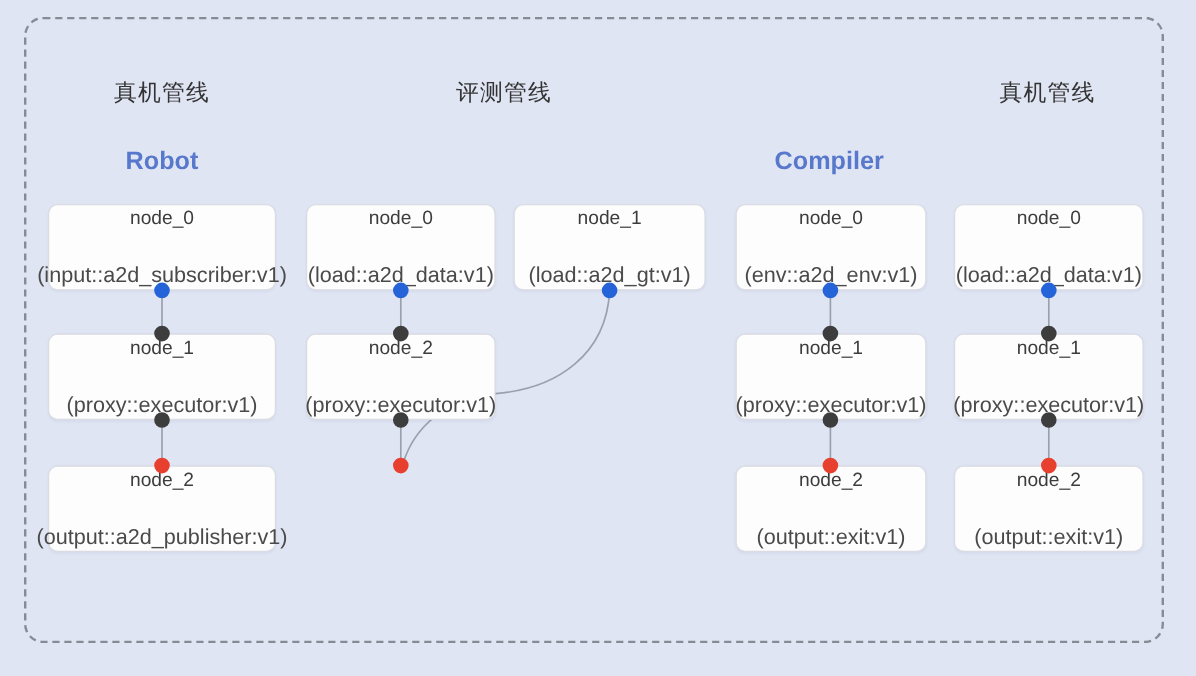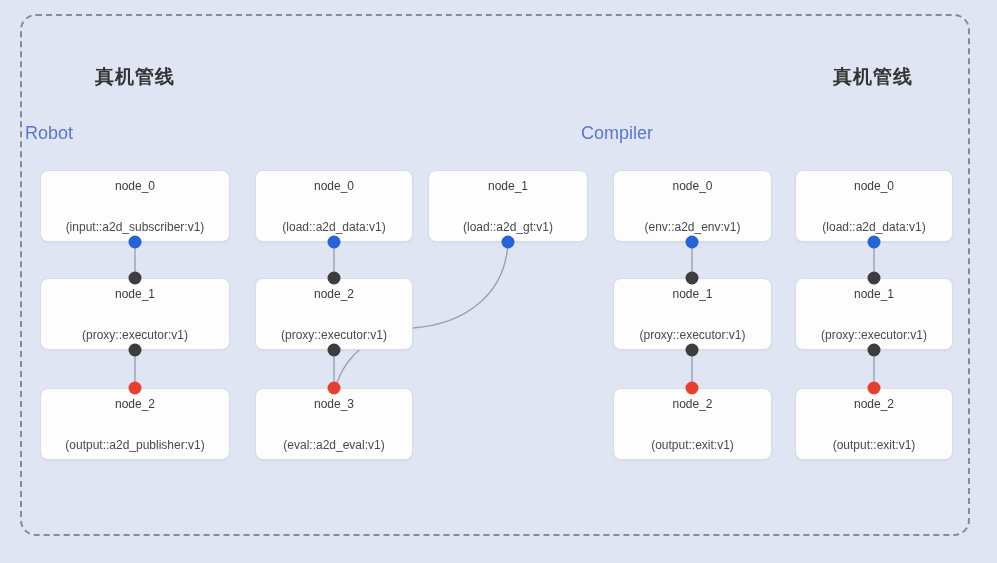--- a/index.html
+++ b/index.html
@@ -46,57 +46,57 @@
     fill:none;
     stroke:var(--edge);
     stroke-width:1.4;
   }
   .cn-title{
     position:absolute;
     top:64px;
     width:220px;
     text-align:center;
     font-size:19px;
-    font-weight:700;
+    font-weight:400;
     color:var(--title-text);
     z-index:2;
     letter-spacing:1px;
   }
   .en-subtitle{
     position:absolute;
     top:123px;
     width:220px;
-    text-align:left;
-    font-size:18px;
-    font-weight:400;
+    text-align:center;
+    font-size:21px;
+    font-weight:700;
     color:var(--subtitle-text);
     z-index:2;
   }
   .node{
     position:absolute;
     height:72px;
     background:var(--node-bg);
     border:1px solid var(--node-border);
     border-radius:8px;
     box-sizing:border-box;
     display:flex;
     flex-direction:column;
     align-items:center;
     justify-content:center;
     gap:5px;
     z-index:2;
     box-shadow:0 1px 2px rgba(40,50,90,0.05);
   }
   .node-name{
-    font-size:12px;
+    font-size:16px;
     color:var(--node-name-text);
     line-height:1;
   }
   .node-type{
-    font-size:12px;
+    font-size:18px;
     color:var(--node-type-text);
     line-height:1;
     margin-top:24px;
   }
   .dot{
     position:absolute;
     width:13px;height:13px;
     border-radius:50%;
     transform:translate(-50%,-50%);
     z-index:3;
@@ -118,20 +118,21 @@
     <path d="M334 242 L334 278"></path>
     <path d="M334 350 L334 388"></path>
     <path d="M508 243 C505 295 465 324 413 328 C372 332 345 356 336 386"></path>
     <path d="M692 242 L692 278"></path>
     <path d="M692 350 L692 388"></path>
     <path d="M874 242 L874 278"></path>
     <path d="M874 350 L874 388"></path>
   </svg>
 
   <div class="cn-title" style="left:25px">真机管线</div>
+  <div class="cn-title" style="left:310px">评测管线</div>
   <div class="cn-title" style="left:763px">真机管线</div>
 
   <div class="en-subtitle" style="left:25px">Robot</div>
   <div class="en-subtitle" style="left:581px">Compiler</div>
 
   <div class="node" style="left:40px;top:170px;width:190px">
     <div class="node-name">node_0</div>
     <div class="node-type">(input::a2d_subscriber:v1)</div>
   </div>
   <div class="node" style="left:40px;top:278px;width:190px">
@@ -147,24 +148,20 @@
     <div class="node-name">node_0</div>
     <div class="node-type">(load::a2d_data:v1)</div>
   </div>
   <div class="node" style="left:428px;top:170px;width:160px">
     <div class="node-name">node_1</div>
     <div class="node-type">(load::a2d_gt:v1)</div>
   </div>
   <div class="node" style="left:255px;top:278px;width:158px">
     <div class="node-name">node_2</div>
     <div class="node-type">(proxy::executor:v1)</div>
-  </div>
-  <div class="node" style="left:255px;top:388px;width:158px">
-    <div class="node-name">node_3</div>
-    <div class="node-type">(eval::a2d_eval:v1)</div>
   </div>
 
   <div class="node" style="left:613px;top:170px;width:159px">
     <div class="node-name">node_0</div>
     <div class="node-type">(env::a2d_env:v1)</div>
   </div>
   <div class="node" style="left:613px;top:278px;width:159px">
     <div class="node-name">node_1</div>
     <div class="node-type">(proxy::executor:v1)</div>
   </div>

